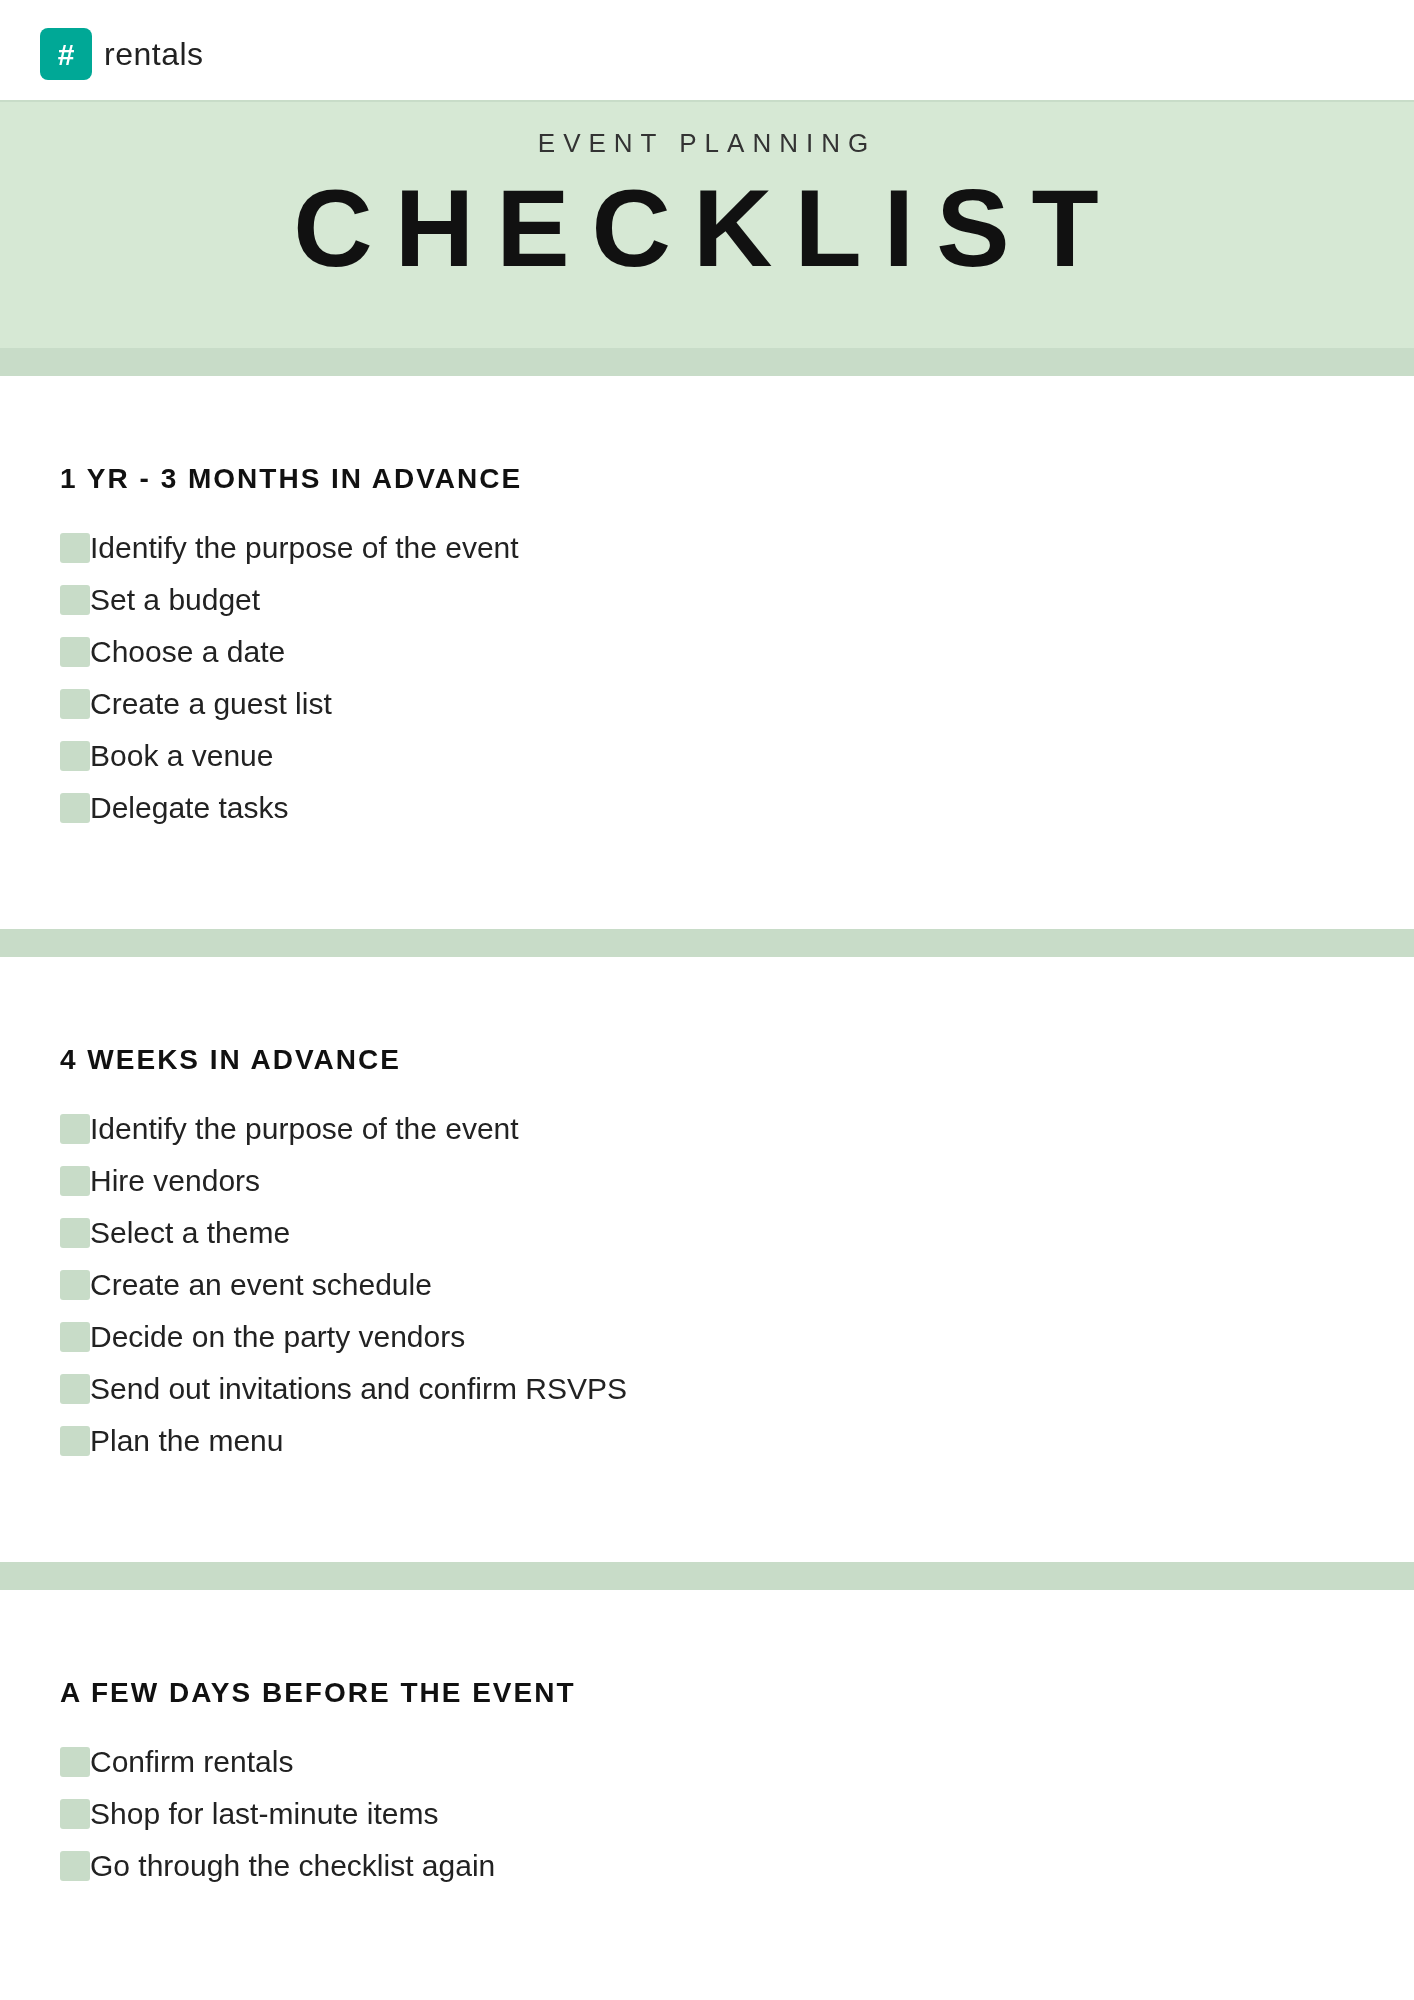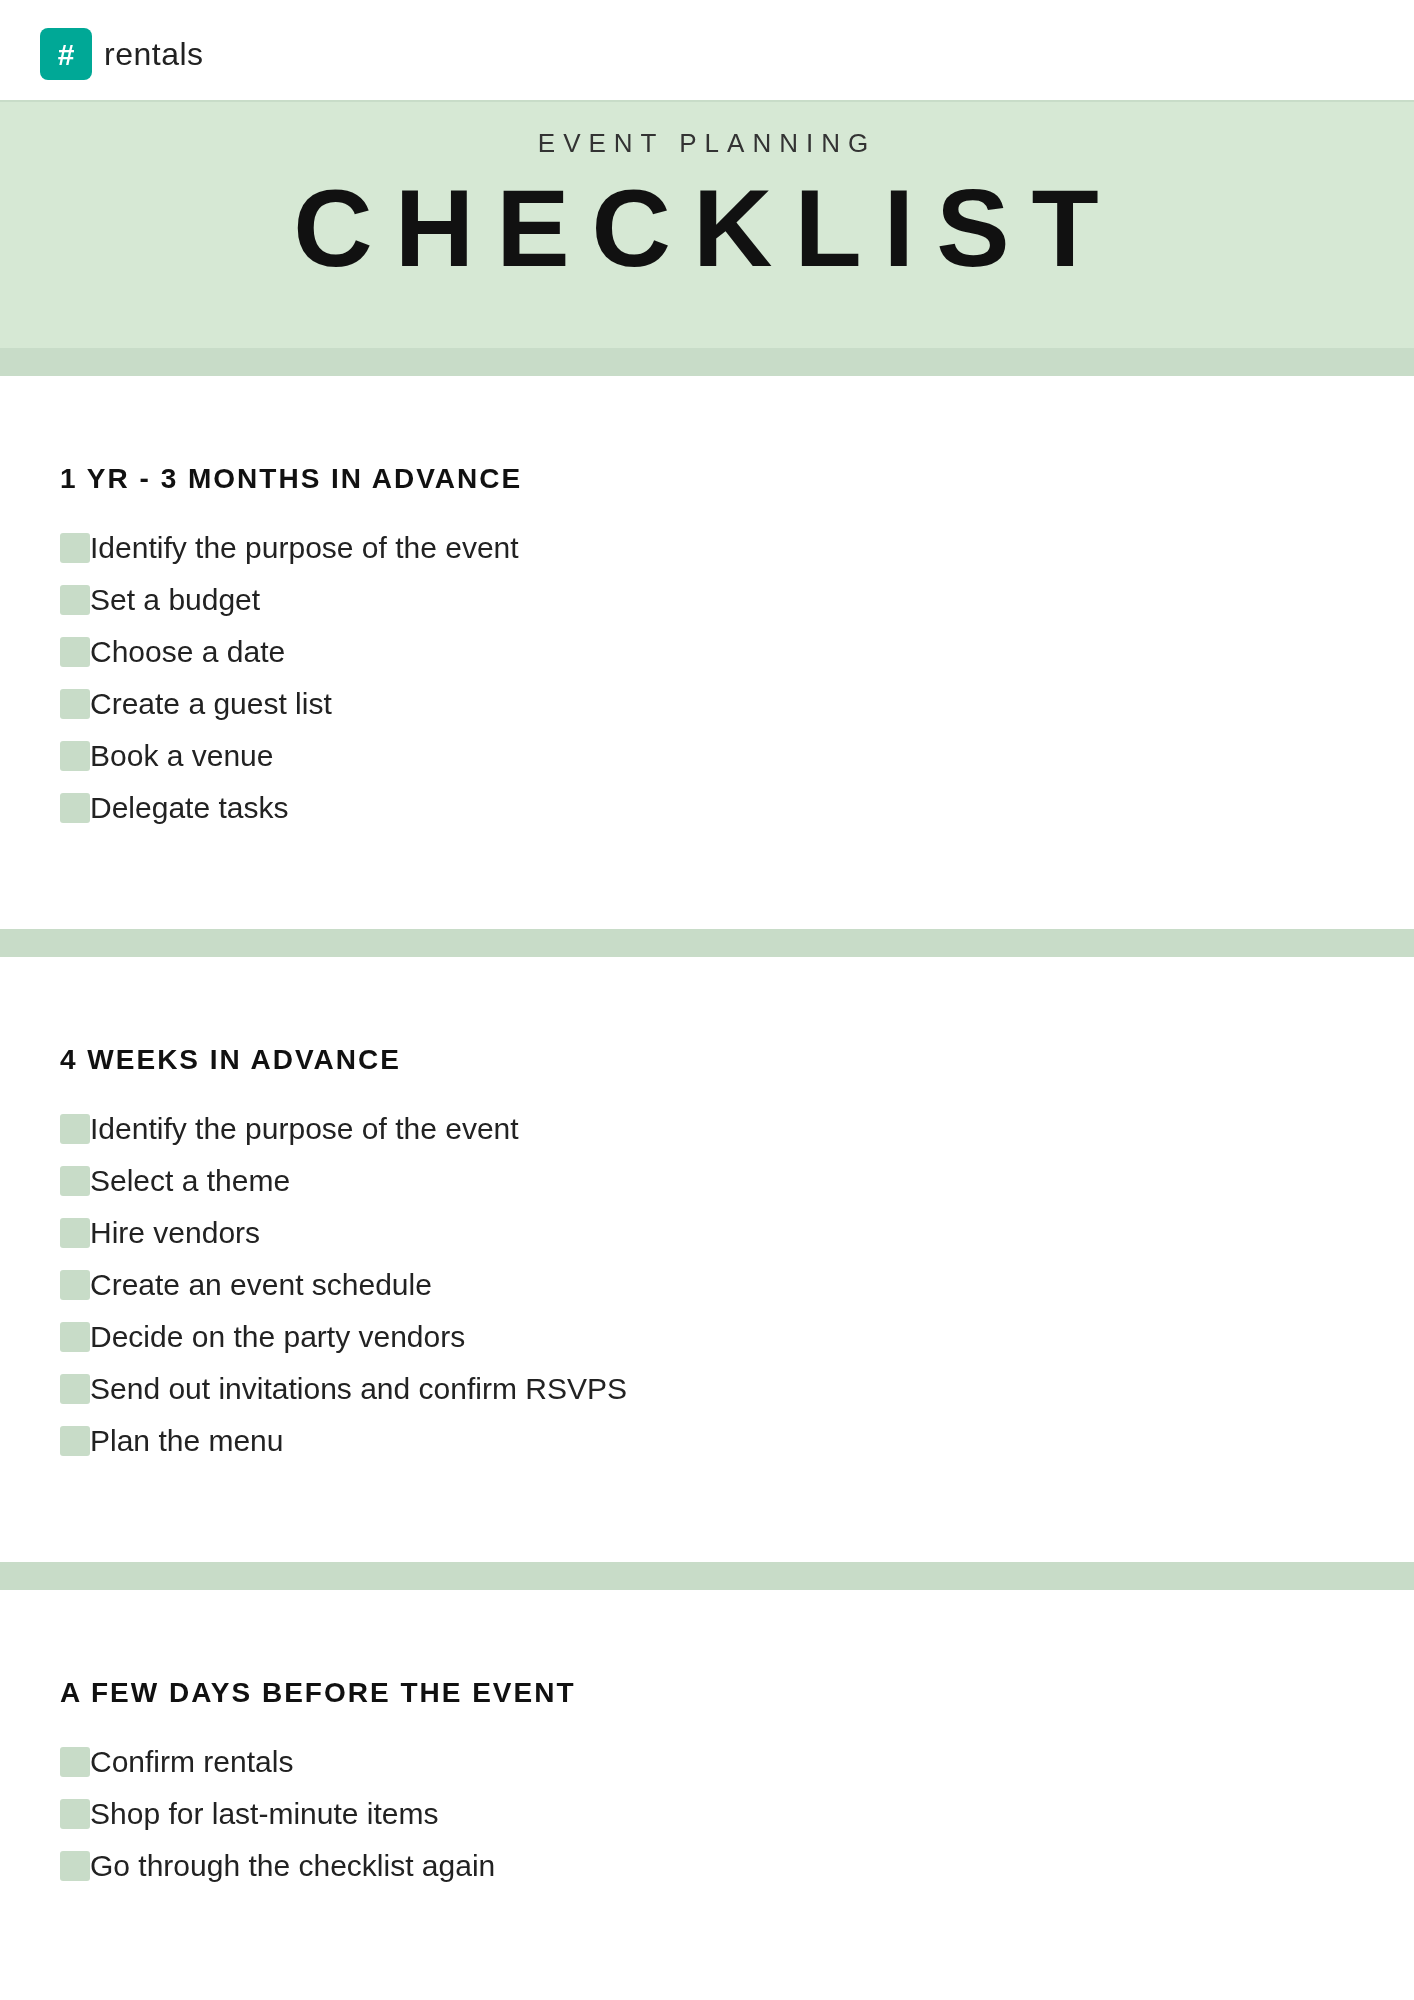--- a/index.html
+++ b/index.html
@@ -168,25 +168,25 @@
 <div class="section-divider"></div>
 <div class="section-block">
   <div class="section-heading">4 WEEKS IN ADVANCE</div>
   <ul class="checklist-items">
     <li class="checklist-item">
       <span class="checkbox"></span>
       <span>Identify the purpose of the event</span>
     </li>
     <li class="checklist-item">
       <span class="checkbox"></span>
+      <span>Hire vendors</span>
+    </li>
+    <li class="checklist-item">
+      <span class="checkbox"></span>
       <span>Select a theme</span>
-    </li>
-    <li class="checklist-item">
-      <span class="checkbox"></span>
-      <span>Hire vendors</span>
     </li>
     <li class="checklist-item">
       <span class="checkbox"></span>
       <span>Create an event schedule</span>
     </li>
     <li class="checklist-item">
       <span class="checkbox"></span>
       <span>Decide on the party vendors</span>
     </li>
     <li class="checklist-item">

